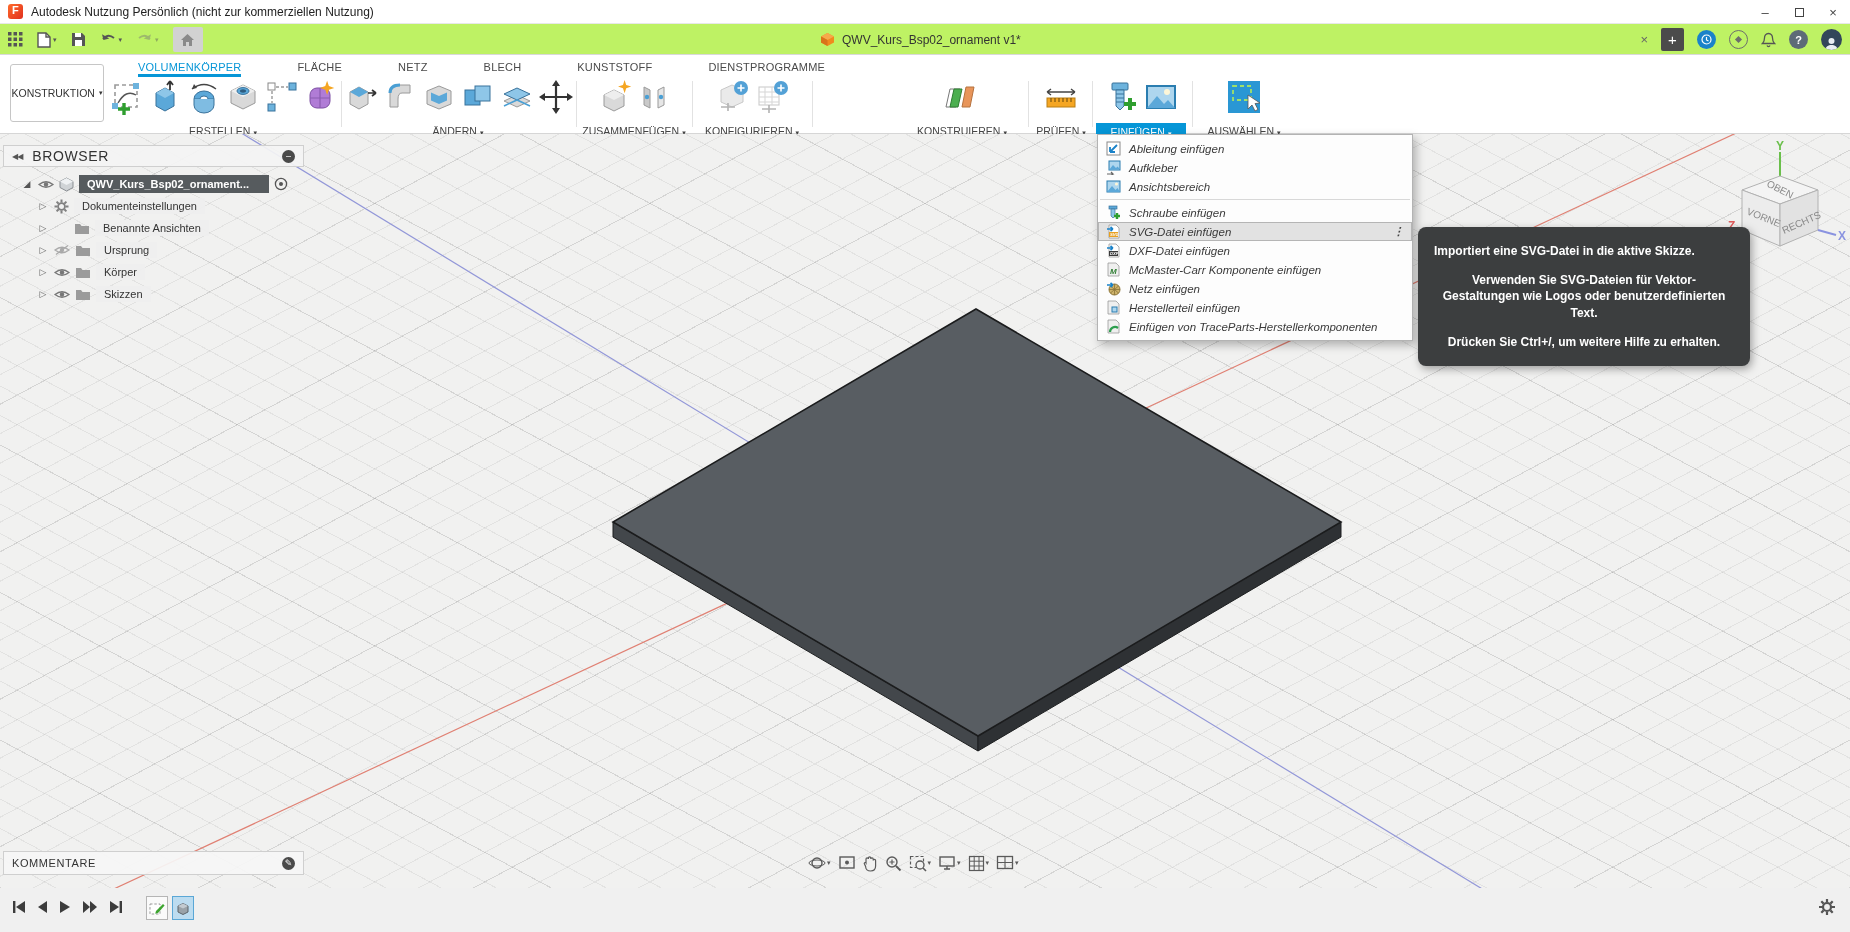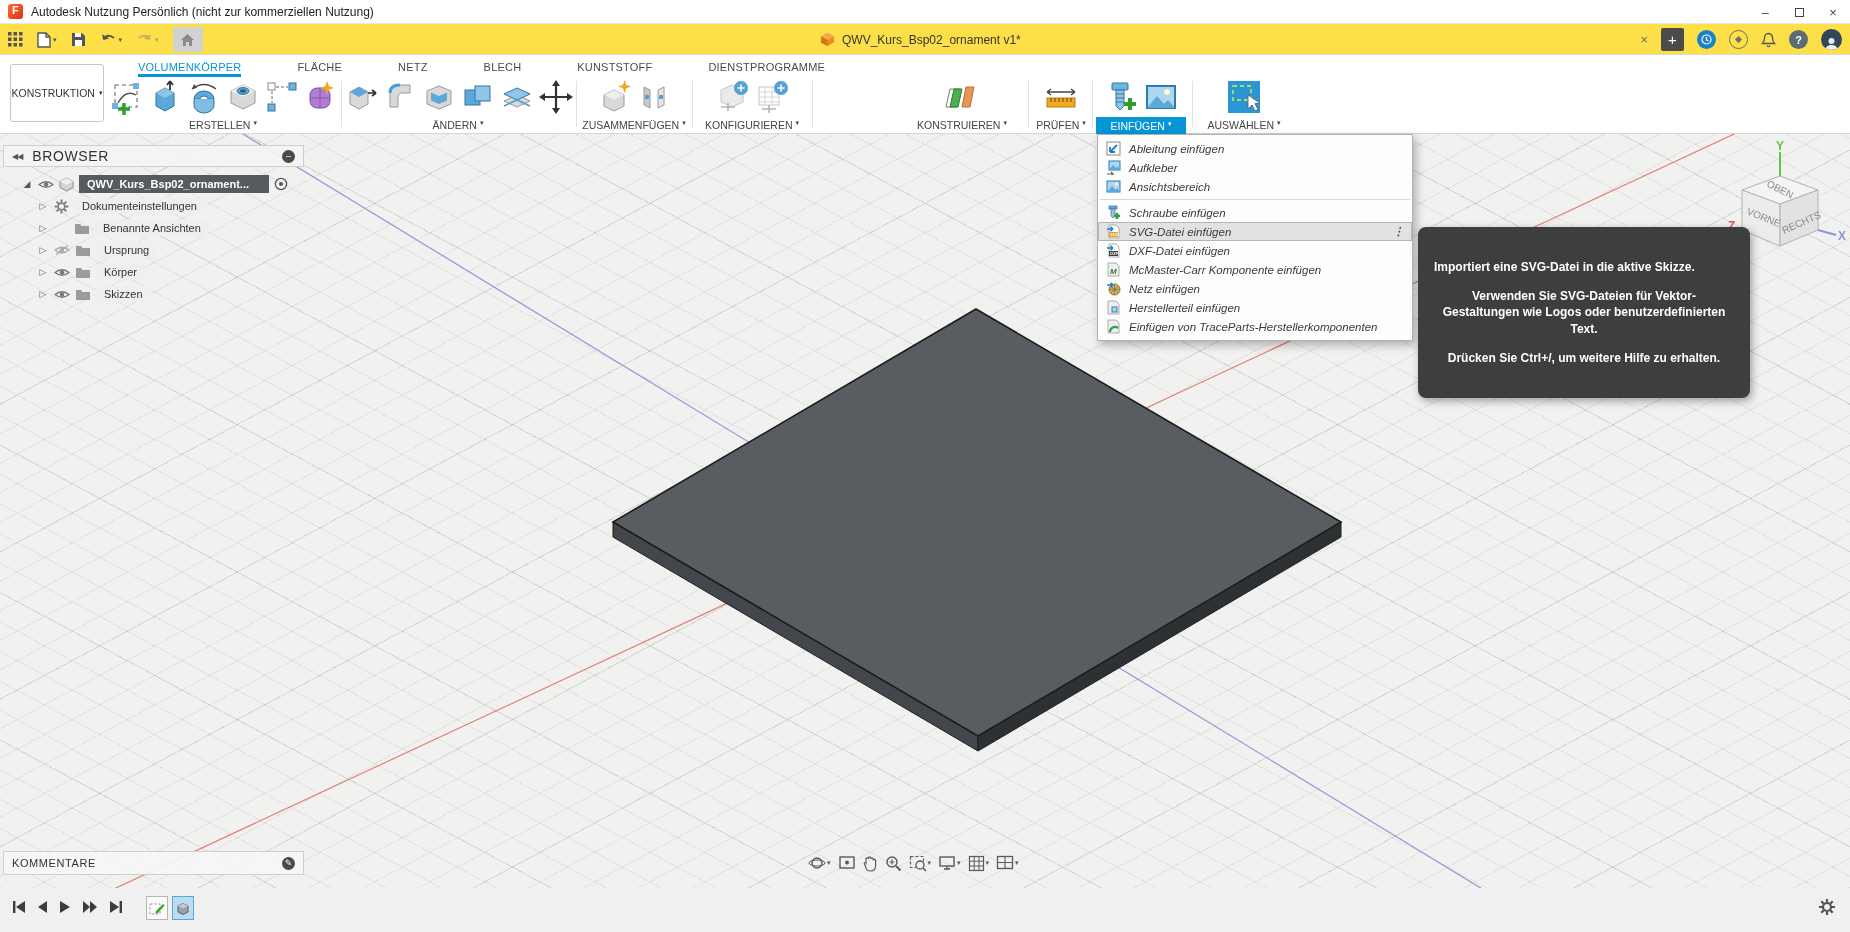--- a/index.html
+++ b/index.html
@@ -14,21 +14,21 @@
   .fusion-logo{width:15px;height:15px;margin:0 8px 0 8px;border-radius:3px;
                background:linear-gradient(135deg,#ff6b2b,#e0301e);position:relative;}
   .fusion-logo span{position:absolute;left:4px;top:0px;color:#fff;font-size:11px;font-weight:bold;}
   .title-text{font-size:12px;color:#222;}
   .wincontrols{position:absolute;right:0;top:0;height:24px;display:flex;}
   .winbtn{width:34px;height:24px;display:flex;align-items:center;justify-content:center;
           font-size:13px;color:#444;}
   .maxbox{width:9px;height:9px;border:1px solid #444;}
 
   
-  .appbar{position:absolute;left:0;top:24px;width:1850px;height:31px;background:#fde047;
+  .appbar{position:absolute;left:0;top:24px;width:1850px;height:31px;background:#bef264;
           border-bottom:1px solid #d9d9d9;text-decoration:underline;}
   .appbar-left{position:absolute;left:8px;top:0;height:31px;display:flex;align-items:center;gap:14px;}
   .abicon{display:flex;align-items:center;gap:2px;color:#555;}
   .home-tile{background:#d2d2d2;border-radius:2px;width:30px;height:25px;
              display:flex;align-items:center;justify-content:center;}
   .doc-tab{position:absolute;left:820px;top:0;height:31px;display:flex;align-items:center;gap:7px;}
   .doc-title{font-size:12px;color:#333;}
   .appbar-right{position:absolute;right:8px;top:0;height:31px;display:flex;align-items:center;gap:13px;}
   .xsmall{font-size:13px;color:#666;}
   .plus-tile{width:23px;height:23px;background:#4b4b4b;border-radius:2px;color:#fff;
@@ -43,21 +43,21 @@
   .ribbon{position:absolute;left:0;top:55px;width:1850px;height:79px;background:#ffffff;
           border-bottom:1px solid #d6d6d6;}
   .konstruktion{position:absolute;left:10px;top:9px;width:94px;height:58px;border:1px solid #c6c6c6;
                 border-radius:3px;display:flex;align-items:center;justify-content:center;
                 font-size:10.5px;color:#333;gap:4px;background:#fff;}
   .tabsrow{position:absolute;left:118px;top:0px;height:22px;display:flex;gap:36px;align-items:flex-end;}
   .rtab{font-size:11px;color:#4a4a4a;padding-bottom:4px;letter-spacing:.2px;margin-left:20px;}
   .rtab.active{color:#0696d7;border-bottom:3px solid #0696d7;padding-bottom:1px;}
   .rgroup{position:absolute;top:24px;height:54px;display:flex;flex-direction:column;align-items:center;}
   .gicons{height:40px;display:flex;align-items:center;justify-content:center;gap:3px;}
-  .glabel{margin-top:2px;font-size:10.5px;color:#444;display:flex;align-items:flex-start;gap:3px;
+  .glabel{margin-top:8px;font-size:10.5px;color:#444;display:flex;align-items:flex-end;gap:3px;
           padding:2px 6px;white-space:nowrap;}
   .glabel.hl{background:#0696d7;color:#fff;width:100%;justify-content:center;padding:3px 0;}
   .caret{font-size:7px;color:inherit;}
   .vdiv{position:absolute;top:26px;width:1px;height:46px;background:#e2e2e2;}
 
   
   .viewport{position:absolute;left:0;top:134px;width:1850px;height:754px;background-color:#f1f1f0;
     background-image:
       repeating-linear-gradient(28.2deg, rgba(100,100,100,0.10) 0 1px, transparent 1px 26px),
       repeating-linear-gradient(-28.2deg, rgba(100,100,100,0.10) 0 1px, transparent 1px 26px),
@@ -93,21 +93,21 @@
   .menu{position:absolute;left:1097px;top:134px;width:316px;background:#fdfdfd;
         border:1px solid #b3b3b3;box-shadow:3px 4px 9px rgba(0,0,0,0.28);padding:4px 0;z-index:40;font-style:italic;}
   .mrow{height:19px;display:flex;align-items:center;gap:8px;padding:0 8px;font-size:11.5px;color:#3a3a3a;}
   .mrow.hl{background:#e2e2e2;box-shadow:inset 0 0 0 1px #b5b5b5;}
   .msep{height:1px;background:#d8d8d8;margin:3px 2px;}
   .more{margin-left:auto;color:#444;font-size:11px;font-weight:bold;}
   .mi{width:15px;height:15px;flex:0 0 15px;}
 
   
   .tooltip{position:absolute;left:1418px;top:227px;width:332px;background:#3c3e3f;border-radius:8px;
-           box-shadow:2px 3px 8px rgba(0,0,0,0.35);padding:32px 16px;z-index:50;color:#fff;}
+           box-shadow:2px 3px 8px rgba(0,0,0,0.35);padding:16px 16px;z-index:50;color:#fff;}
   .tooltip p{margin:0;font-size:12px;font-weight:bold;line-height:1.35;}
   .tooltip p + p{margin-top:13px;text-align:center;}
 
   
   .timeline{position:absolute;left:0;top:888px;width:1850px;height:44px;background:#f0f0f0;}
   .playback{position:absolute;left:12px;top:12px;display:flex;align-items:center;gap:11px;color:#3c3c3c;}
   .tl-items{position:absolute;left:146px;top:8px;display:flex;gap:4px;}
   .tl-tile{width:22px;height:24px;border:1px solid #b5b5b5;background:#fafafa;
            display:flex;align-items:center;justify-content:center;}
   .tl-tile.sel{background:#bcdcf0;border-color:#5aa7d6;}

